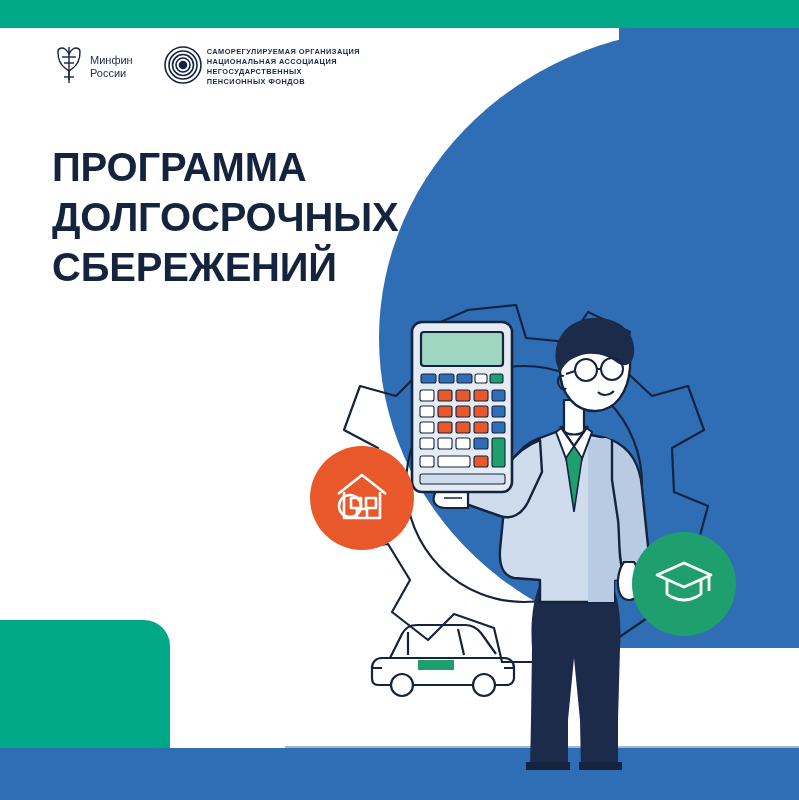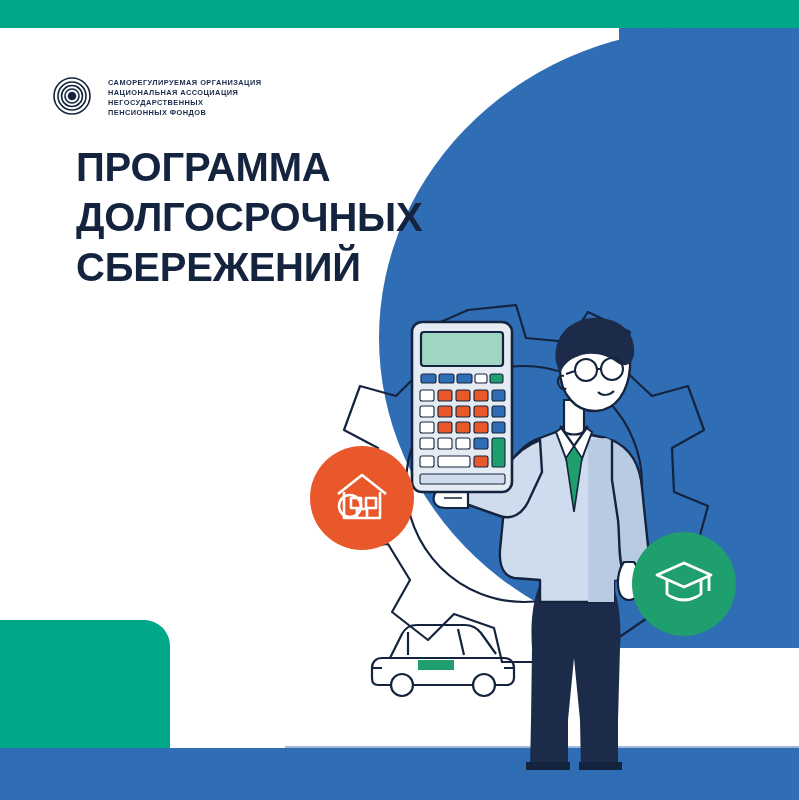--- a/index.html
+++ b/index.html
@@ -67,22 +67,21 @@
     position: absolute;
     left: 52px; top: 44px;
     display: flex;
     align-items: center;
     gap: 30px;
     z-index: 6;
   }
   .logo {
     display: flex;
     align-items: center;
-    gap: 16px;
-    margin-top: 32px;
+    gap: 4px;
   }
   .logo-mark {
     flex: 0 0 auto;
     display: block;
   }
   .logo-text {
     font-size: 11px;
     line-height: 13px;
     color: #1b2a4a;
     white-space: pre-line;
@@ -106,21 +105,20 @@
   .headline {
     position: absolute;
     left: 52px; top: 142px;
     z-index: 6;
     font-size: 40px;
     line-height: 50px;
     font-weight: 700;
     color: #14243f;
     letter-spacing: -0.2px;
     max-width: 430px;
-    margin-left: 24px;
   }
   .subhead {
     position: absolute;
     left: 52px; top: 362px;
     z-index: 6;
     font-size: 23px;
     line-height: 33px;
     font-weight: 400;
     color: #2f6db5;
     max-width: 300px;
@@ -161,20 +159,37 @@
 
   <div class="bg-teal-top"></div>
   <div class="bg-blue-block"></div>
   <div class="bg-blue-shape"></div>
   <div class="bg-teal-corner"></div>
   <div class="bg-hline"></div>
   <div class="bg-blue-bottom"></div>
 
   <div class="logos">
 
+    <div class="logo">
+      <span class="logo-mark">
+        <svg width="34" height="42" viewBox="0 0 34 42">
+          <g fill="none" stroke="#14243f" stroke-width="1.4">
+            <path d="M17 3 L17 39"></path>
+            <path d="M6 8 C6 4 10 3 13 5 C15 6.4 16 8 17 10 C18 8 19 6.4 21 5 C24 3 28 4 28 8"></path>
+            <path d="M6 8 C6 16 9 21 13 24 L17 27 L21 24 C25 21 28 16 28 8"></path>
+            <path d="M10 13 L24 13"></path>
+            <path d="M12 19 L22 19"></path>
+            <path d="M17 27 L17 36"></path>
+            <path d="M12 33 L22 33"></path>
+          </g>
+        </svg>
+      </span>
+      <span class="logo-text">Минфин
+России</span>
+    </div>
 
 
     <div class="logo">
       <span class="logo-mark">
         <svg width="40" height="40" viewBox="0 0 40 40">
           <g fill="none" stroke="#14243f" stroke-width="1.6">
             <circle cx="20" cy="20" r="18"></circle>
             <circle cx="20" cy="20" r="14"></circle>
             <circle cx="20" cy="20" r="10.5"></circle>
             <circle cx="20" cy="20" r="7"></circle>

